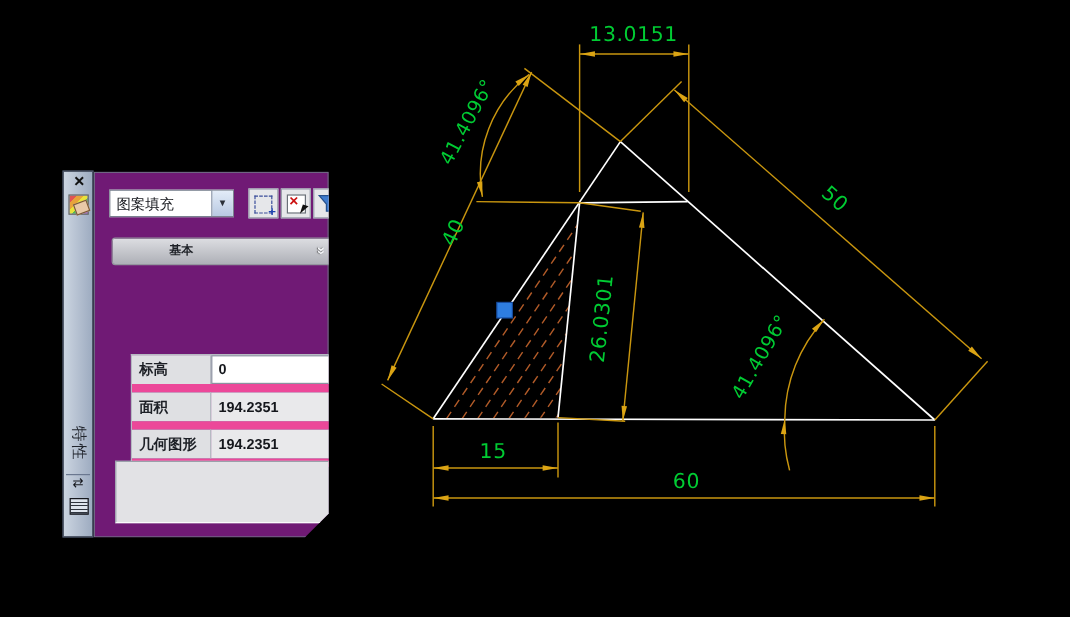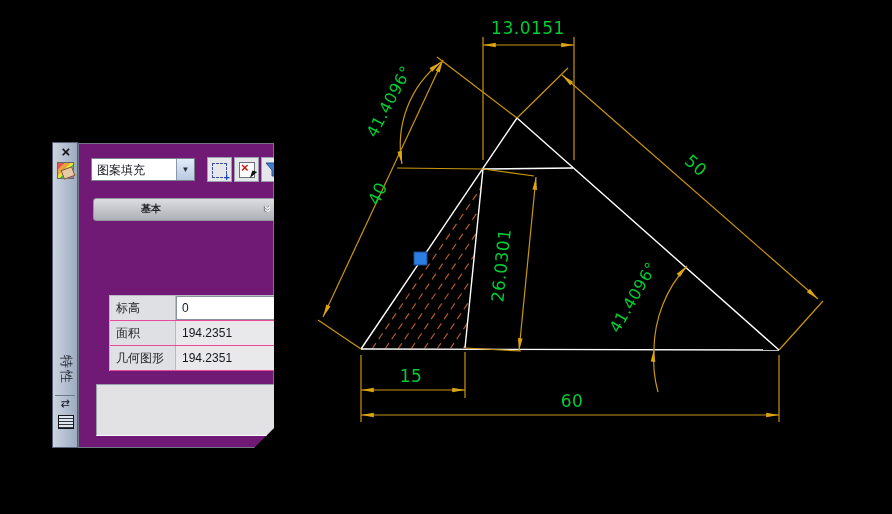--- a/index.html
+++ b/index.html
@@ -59,21 +59,21 @@
     border-left:5px solid #111;border-bottom:8px solid transparent;transform:rotate(18deg);}
   .section{position:absolute;left:14px;width:188px;height:23px;border-radius:3px;
     background:linear-gradient(#dcdde1,#aeb0b7);border:1px solid #94969e;box-sizing:border-box;}
   .section .lbl{position:absolute;left:9px;top:3px;font-size:10px;font-weight:bold;color:#1d2026;margin-left:38px;}
   .section .chev{position:absolute;right:8px;top:3px;font-size:12px;font-weight:bold;color:#f6f8fb;
     text-shadow:0 1px 1px #555;display:inline-block;}
   .chev.down{transform:rotate(90deg);}
   .chev.up{transform:rotate(-90deg);}
   .s1{top:54px}.s2{top:90px}.s3{top:126px}
   .grid{position:absolute;left:30px;top:151px;width:173px;border:1px solid #b6bac2;border-bottom:none;}
-  .prow{display:flex;height:24px;border-bottom:1px solid #ec4899;}
+  .prow{display:flex;height:24px;border-bottom:7px solid #ec4899;font-weight:bold;}
   .pcell-l{width:66px;background:#dfe0e3;border-right:1px solid #b6bac2;
     font-size:12px;color:#1d2026;line-height:24px;padding-left:6px;box-sizing:border-box;white-space:nowrap;overflow:hidden;}
   .pcell-v{flex:1;background:#e9e9eb;font-size:12px;color:#15171c;line-height:24px;padding-left:6px;}
   .pcell-v.edit{background:#fff;outline:1px solid #8a92a0;outline-offset:-1px;}
   .descbox{position:absolute;left:17px;top:240px;width:188px;height:50px;background:#e2e2e5;
     border-top:1px solid #9aa0aa;border-left:1px solid #9aa0aa;
     border-bottom:1px solid #fbfbfc;border-right:1px solid #fbfbfc;}
 </style>
 </head>
 <body>

